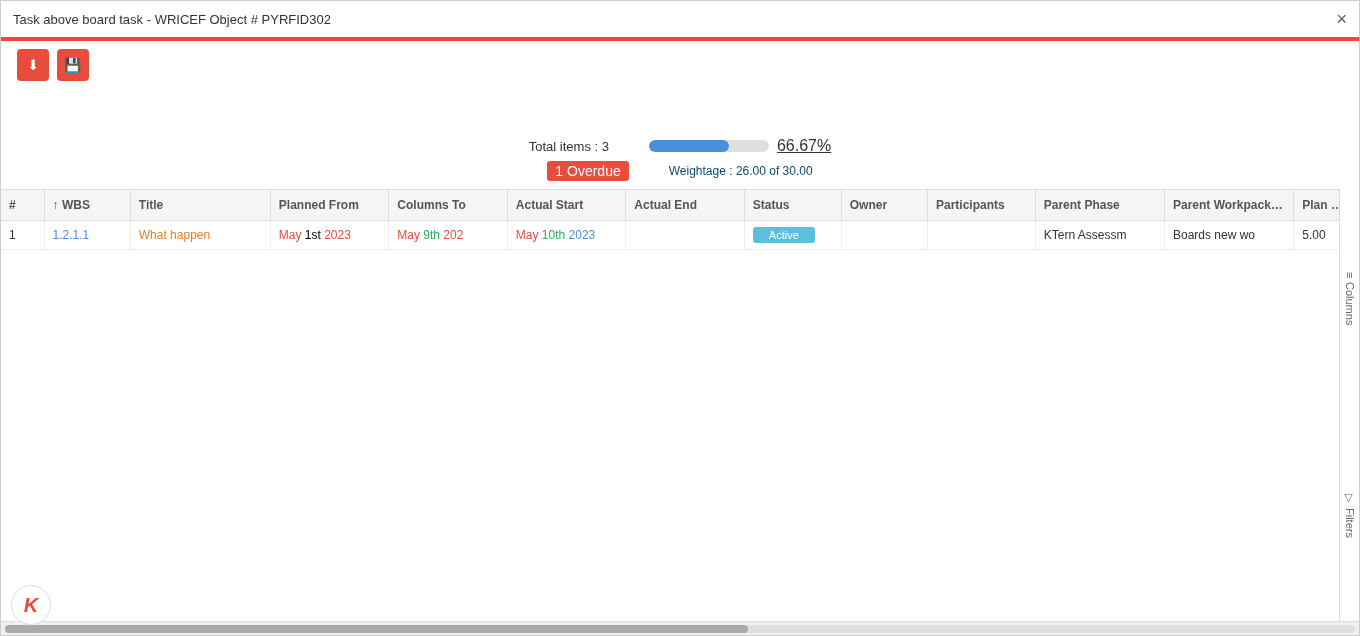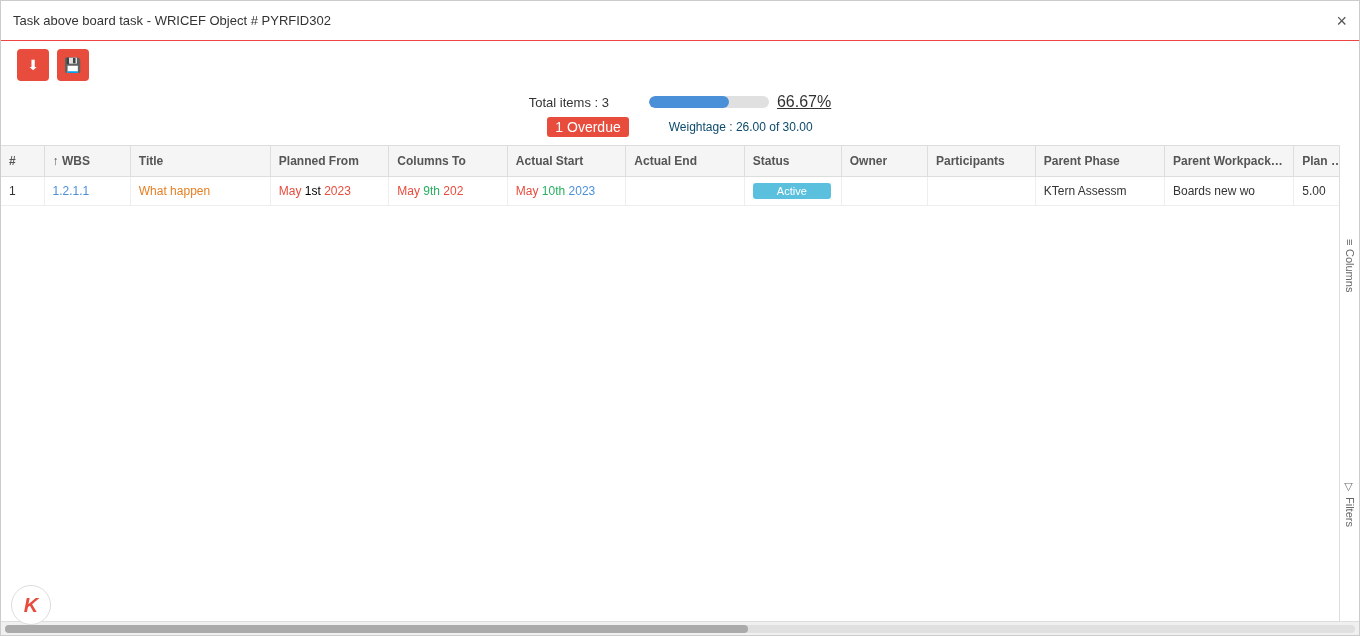--- a/index.html
+++ b/index.html
@@ -13,21 +13,21 @@
       display: flex;
       flex-direction: column;
       position: relative;
     }
 
     .modal-title-bar {
       display: flex;
       align-items: center;
       justify-content: space-between;
       padding: 4px 12px;
-      border-bottom: 1px solid #ef4444;
+      border-bottom: 4px solid #ef4444;
       background: #fff;
       min-height: 40px;
     }
 
     .modal-title-text {
       font-size: 13px;
       color: #333;
       font-weight: normal;
     }
 
@@ -95,20 +95,21 @@
       color: #555;
       cursor: pointer;
     }
 
     .stats-row {
       display: flex;
       align-items: center;
       gap: 40px;
       width: 100%;
       justify-content: center;
+      margin-top: 44px;
     }
 
     .total-items {
       font-size: 13px;
       color: #333;
     }
 
     .progress-container {
       display: flex;
       align-items: center;
@@ -212,21 +213,21 @@
     }
 
     .wbs-link { color: #4a90d9; text-decoration: none; }
     .title-link { color: #e67e22; text-decoration: none; }
 
     .status-badge {
       display: inline-block;
       background: #5bc0de;
       color: #fff;
       font-size: 11px;
-      padding: 2px 24px;
+      padding: 2px 16px;
       border-radius: 3px;
     }
 
     .side-panel {
       position: absolute;
       right: 0;
       top: 0;
       bottom: 0;
       width: 20px;
       background: #fff;

